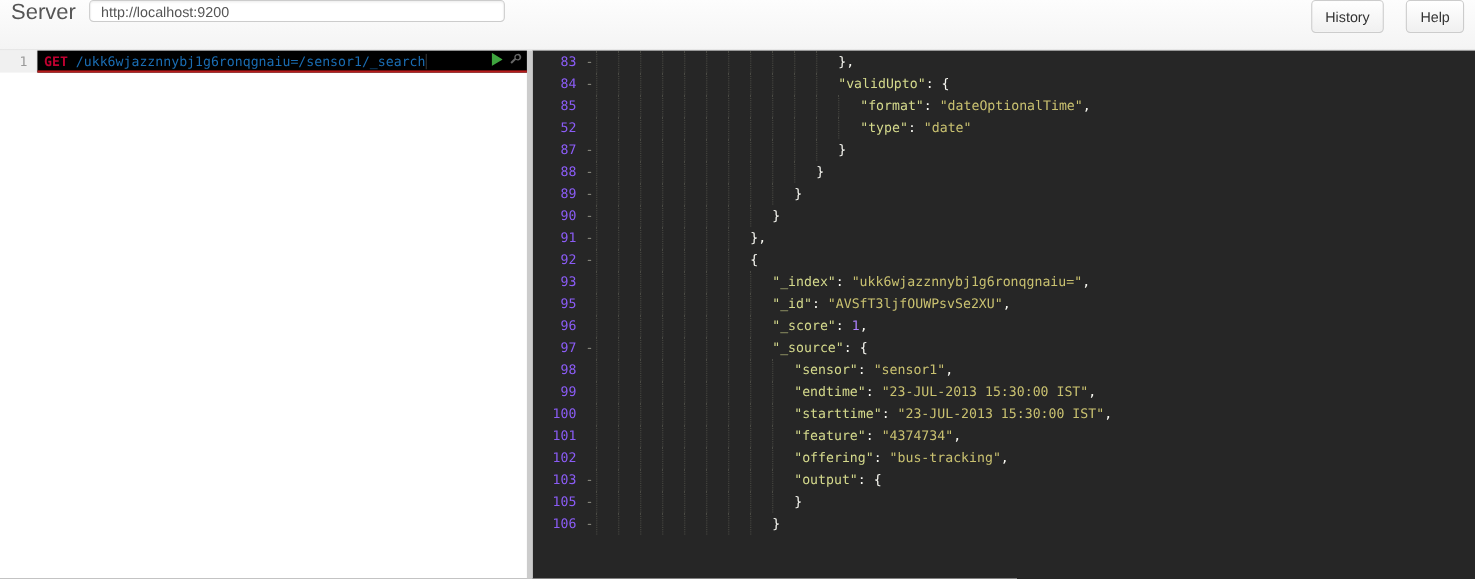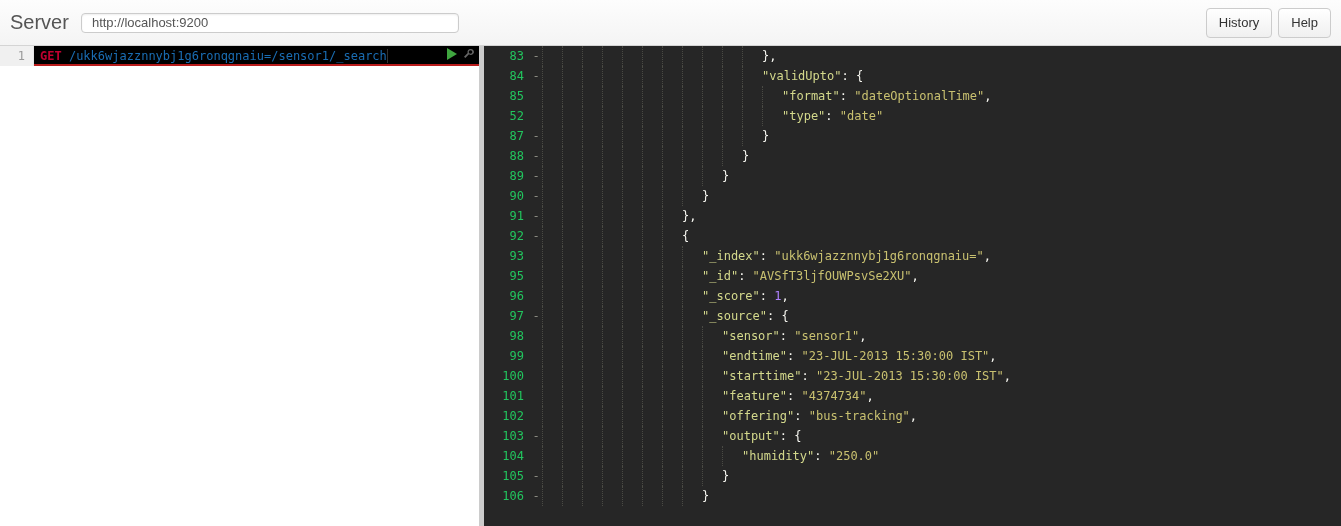--- a/index.html
+++ b/index.html
@@ -1,35 +1,35 @@
 <!DOCTYPE html>
 <html><head>
 <meta charset="utf-8">
 <style>
 *{box-sizing:border-box;margin:0;padding:0}
 body{font-family:Arial,Helvetica,sans-serif;font-size:13px;width:1341px;height:526px;overflow:hidden;background:#fff;color:#333}
-.toolbar{height:46px;background:linear-gradient(#fdfdfd,#f4f4f4);border-bottom:1px solid #d4d4d4;display:flex;align-items:center;padding:0 10px}
+.toolbar{height:46px;background:linear-gradient(#fdfdfd,#f4f4f4);border-bottom:1px solid #d4d4d4;display:flex;align-items:flex-start;padding:0 10px}
 .server-label{font-size:20px;color:#555;margin-right:12px;font-weight:400}
 .server-input{width:378px;height:20px;border:1px solid #ccc;border-radius:4px;padding:0 10px;font-size:13px;color:#555;box-shadow:inset 0 1px 2px rgba(0,0,0,.07)}
 .spacer{flex:1}
-.btn{height:30px;padding:0 12px;border:1px solid #ccc;border-radius:4px;background:linear-gradient(#fff,#f0f0f0);color:#333;font-size:13px;cursor:pointer;margin-left:6px}
+.btn{height:30px;padding:0 12px;border:1px solid #ccc;border-radius:4px;background:linear-gradient(#fff,#f0f0f0);color:#333;font-size:13px;cursor:pointer;margin-left:20px}
 .panes{display:flex;height:480px}
 .left-pane{width:484px;border-right:5px solid #ccc;position:relative;background:#fff}
 .right-pane{flex:1;background:#262626;overflow:hidden}
 .req-row{display:flex;height:20px;align-items:center;font-family:Menlo,Consolas,monospace;font-size:12px}
 .ln-gutter{width:34px;text-align:right;padding-right:8px;color:#999;background:#f0f0f0;border-right:1px solid #e6e6e6;height:100%;line-height:20px}
 .req-body{flex:1;padding-left:6px;position:relative;height:100%;line-height:20px;background:#000000;border-bottom:2px solid #b91c1c}
 .method{color:#c00030;font-weight:bold}
 .path{color:#1a6db3}
 .cursor{border-right:1px solid #333}
 .row-actions{position:absolute;right:4px;top:2px;display:flex;gap:6px;align-items:center}
 .play-icon svg,.wrench-icon svg{display:block}
 .code{font-family:Menlo,Consolas,monospace;font-size:12px;line-height:20px;color:#f8f8f2}
 .code-row{display:flex;height:20px}
-.rn{width:46px;text-align:right;padding-right:6px;color:#22c55e}
+.rn{width:46px;text-align:right;padding-right:6px;color:#8b5cf6}
 .fold{width:12px;color:#8a8a80;text-align:center}
 .indent-guides{display:flex}
 .ig{width:20px;border-left:1px dotted #4a4a44;height:20px}
 .txt{white-space:pre}
 .key{color:#d4d98c}
 .str{color:#c9c170}
 .punc{color:#f8f8f2}
 .num{color:#ae81ff}
 </style>
 </head>
@@ -385,37 +385,20 @@
           <div class="ig"></div>
           <div class="ig"></div>
           <div class="ig"></div>
           <div class="ig"></div>
           <div class="ig"></div>
           <div class="ig"></div>
         </div>
         <div class="txt"><span class="key">"output"</span><span class="punc">: {</span></div>
       </div>
       <div class="code-row">
-        <div class="rn">104</div>
-        <div class="fold"></div>
-        <div class="indent-guides">
-          <div class="ig"></div>
-          <div class="ig"></div>
-          <div class="ig"></div>
-          <div class="ig"></div>
-          <div class="ig"></div>
-          <div class="ig"></div>
-          <div class="ig"></div>
-          <div class="ig"></div>
-          <div class="ig"></div>
-          <div class="ig"></div>
-        </div>
-        <div class="txt"><span class="key">"humidity"</span><span class="punc">: </span><span class="str">"250.0"</span></div>
-      </div>
-      <div class="code-row">
         <div class="rn">105</div>
         <div class="fold">-</div>
         <div class="indent-guides">
           <div class="ig"></div>
           <div class="ig"></div>
           <div class="ig"></div>
           <div class="ig"></div>
           <div class="ig"></div>
           <div class="ig"></div>
           <div class="ig"></div>

